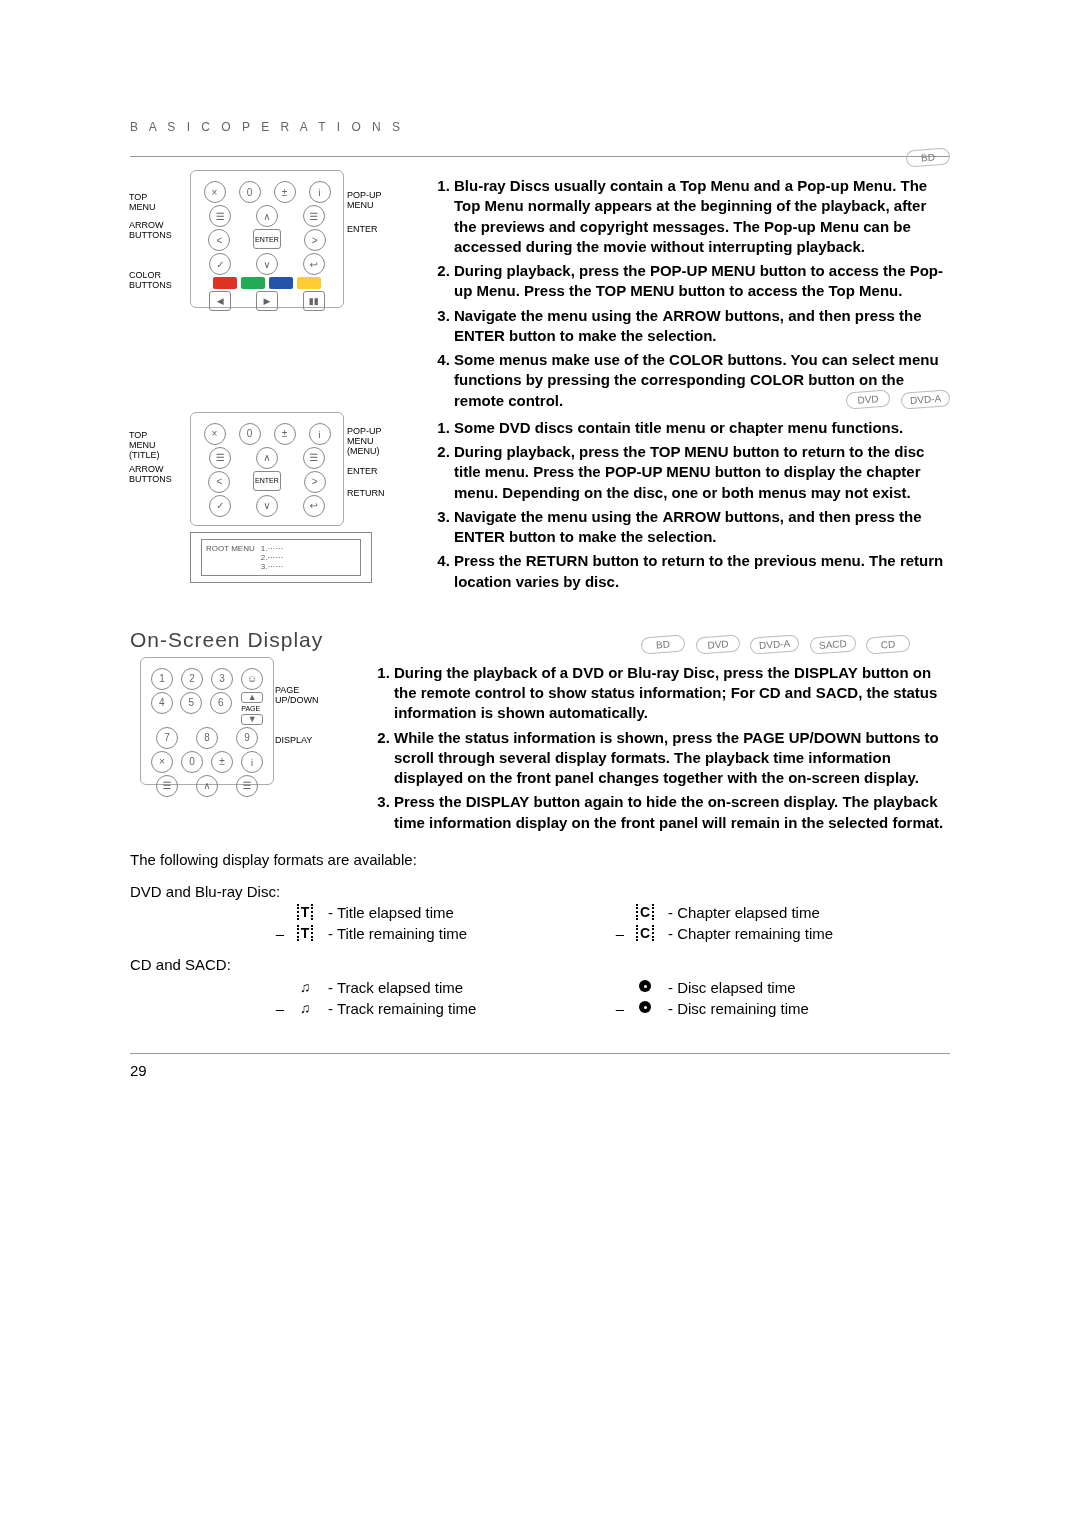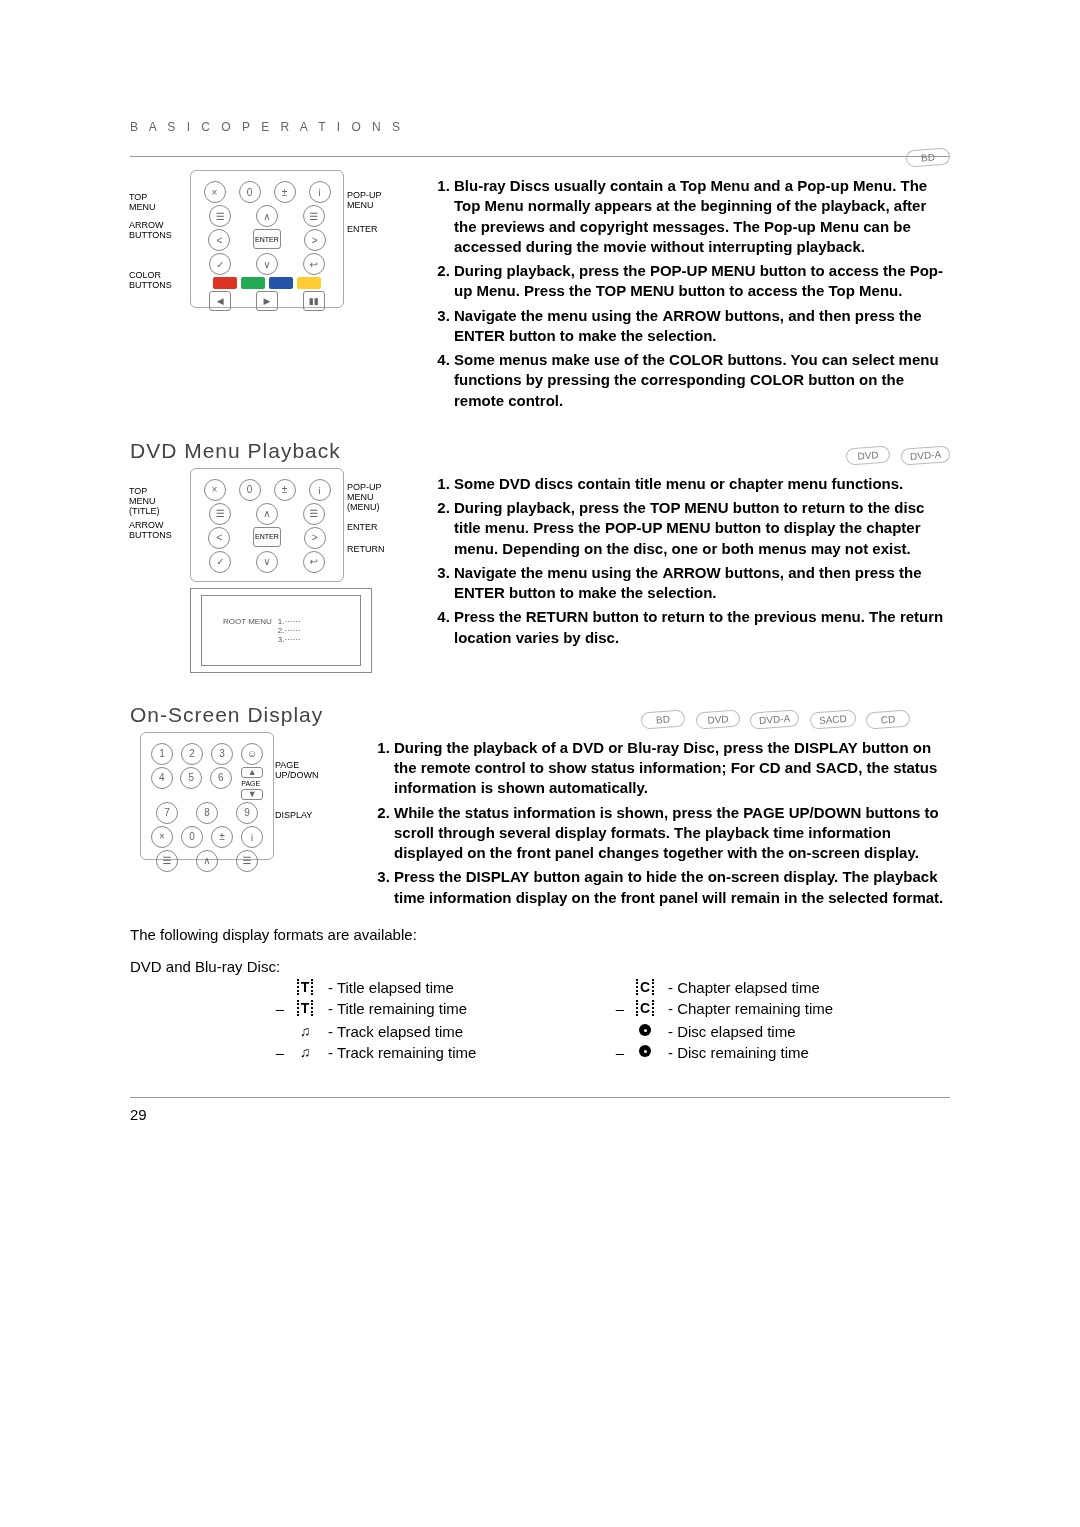--- a/index.html
+++ b/index.html
@@ -112,21 +112,21 @@
   .root-menu-box {
     border: 1px solid #888;
     margin: 6px 0 0 60px;
     width: 160px;
     padding: 6px 10px;
     font-size: 8px;
     color: #555;
   }
   .root-inner{
     border:1px solid #888;
-    padding:21px;
+    padding:4px;
     display:flex;
     gap:6px;
   }
   .format-table {
     margin-top: 10px;
     font-size: 15px;
   }
   .format-row {
     display: flex;
     margin: 4px 0;
@@ -217,21 +217,20 @@
     <div class="text-col">
       <ol>
         <li>Blu-ray Discs usually contain a <b>Top Menu</b> and a <b>Pop-up Menu</b>.  The Top Menu normally appears at the beginning of the playback, after the previews and copyright messages.  The Pop-up Menu can be accessed during the movie without interrupting playback.</li>
         <li>During playback, press the <b>POP-UP MENU</b> button to access the Pop-up Menu.  Press the <b>TOP MENU</b> button to access the Top Menu.</li>
         <li>Navigate the menu using the <b>ARROW</b> buttons, and then press the <b>ENTER</b> button to make the selection.</li>
         <li>Some menus make use of the <b>COLOR</b> buttons.  You can select menu functions by pressing the corresponding <b>COLOR</b> button on the remote control.</li>
       </ol>
     </div>
   </div>
 
-  <h2 class="section-title" style="margin-top:22px;">DVD Menu Playback</h2>
   <div class="pill-row">
     <span class="pill">DVD</span>
     <span class="pill">DVD-A</span>
   </div>
   <div class="row">
     <div class="diagram">
       <div class="remote-box" style="height:96px;">
         <div class="label-col label-left" style="top:18px;">TOP<br>MENU<br>(TITLE)</div>
         <div class="label-col label-left" style="top:52px;">ARROW<br>BUTTONS</div>
         <div class="label-col label-right" style="top:14px;">POP-UP<br>MENU<br>(MENU)</div>
@@ -358,20 +357,21 @@
           <span>- Title remaining time</span>
         </div>
         <div class="fr-right">
           <span class="min-sign">–</span>
           <span class="fr-icon"><span class="framed">C</span></span>
           <span>- Chapter remaining time</span>
         </div>
       </div>
     </div>
 
+    <div style="margin-top:14px;">CD and SACD:</div>
     <div style="padding-left:140px;margin-top:6px;">
       <div class="format-row">
         <div class="fr-left">
           <span class="min-sign"></span>
           <span class="fr-icon">♫</span>
           <span>- Track elapsed time</span>
         </div>
         <div class="fr-right">
           <span class="min-sign"></span>
           <span class="fr-icon"><span class="note-disc"></span></span>

